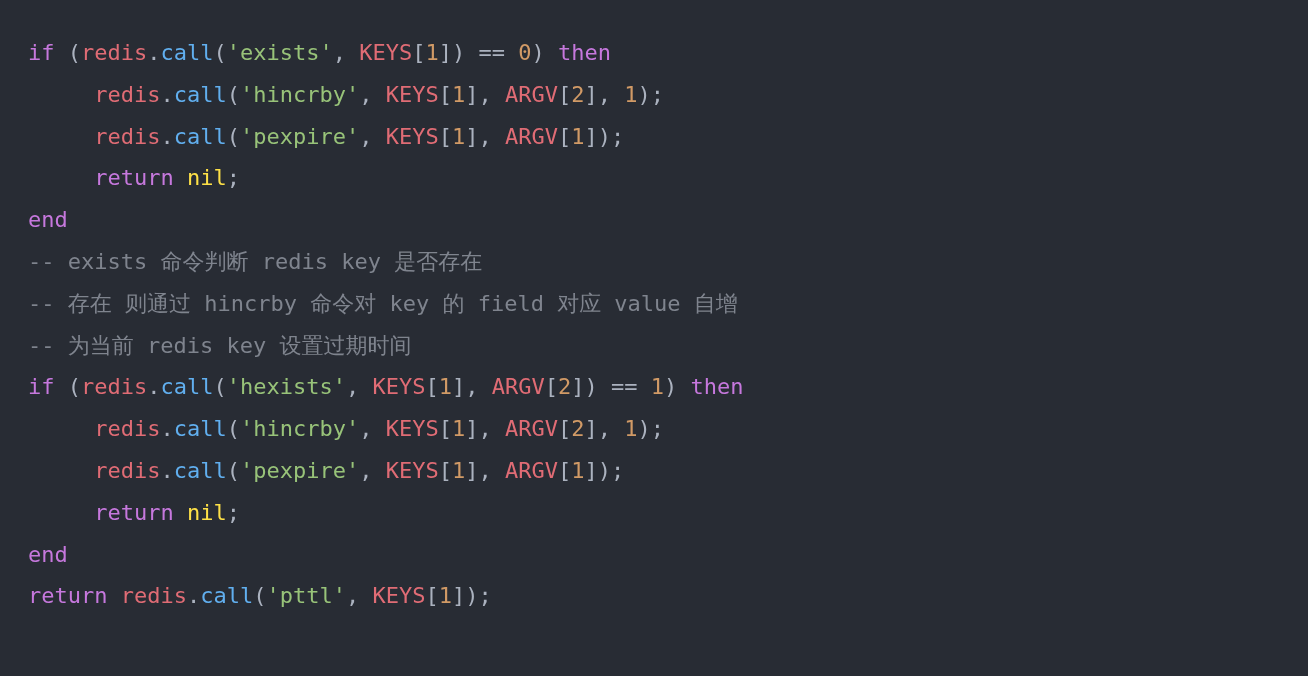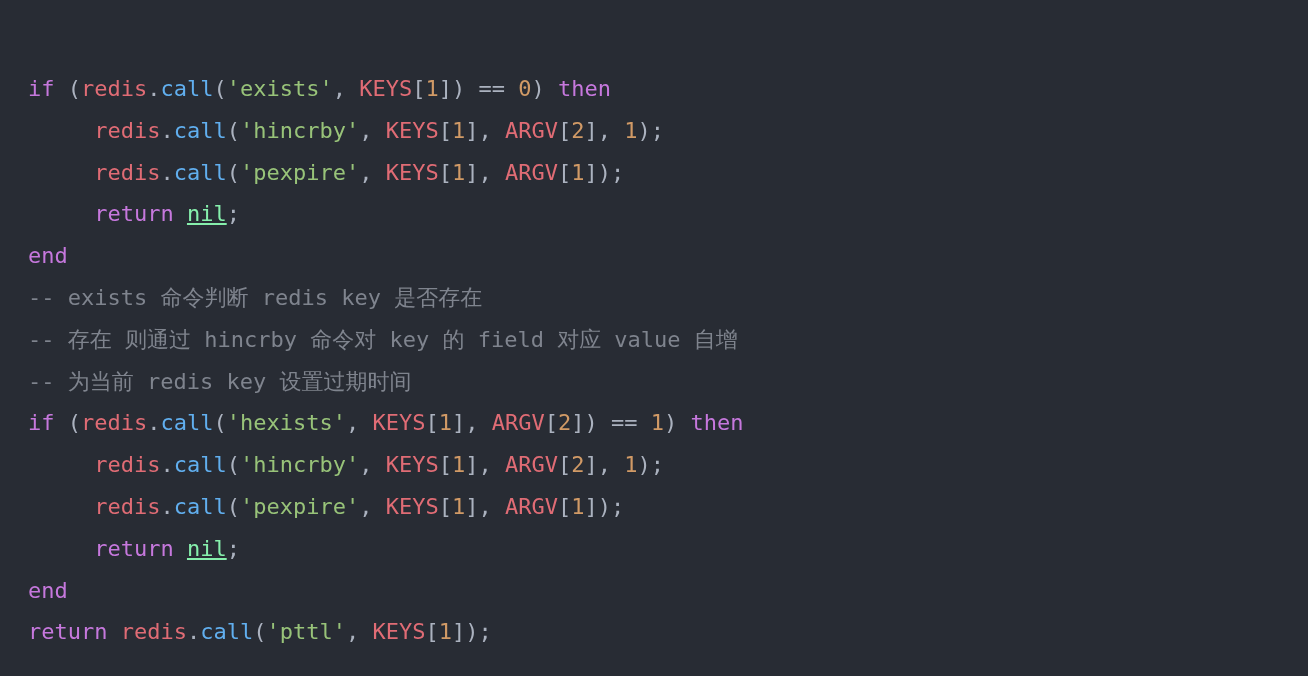--- a/index.html
+++ b/index.html
@@ -13,28 +13,27 @@
     font-size: 22px;
     line-height: 1.9;
     padding: 32px 28px;
     width: 1308px;
     height: 676px;
     overflow: hidden;
   }
   .code-block {
     white-space: pre;
     color: #abb2bf;
-    margin-top: 36px;
   }
   .kw { color: #c678dd; }
   .id { color: #e06c75; }
   .call { color: #61afef; }
   .str { color: #98c379; }
   .num { color: #d19a66; }
   .punct { color: #abb2bf; }
-  .const { color: #86efac; text-decoration: underline; }
+  .const { color: #fde047; }
   .comment { color: #7f848e; }
   .paren { color: #abb2bf; }
 </style>
 </head>
 <body>
 
 <div class="code-block" id="code-container"><div><span></span><span class="kw">if </span><span class="paren">(</span><span class="id">redis</span><span class="punct">.</span><span class="call">call</span><span class="paren">(</span><span class="str">'exists'</span><span class="punct">, </span><span class="id">KEYS</span><span class="punct">[</span><span class="num">1</span><span class="punct">]) == </span><span class="num">0</span><span class="paren">) </span><span class="kw">then</span></div><div><span>     </span><span class="id">redis</span><span class="punct">.</span><span class="call">call</span><span class="paren">(</span><span class="str">'hincrby'</span><span class="punct">, </span><span class="id">KEYS</span><span class="punct">[</span><span class="num">1</span><span class="punct">], </span><span class="id">ARGV</span><span class="punct">[</span><span class="num">2</span><span class="punct">], </span><span class="num">1</span><span class="punct">);</span></div><div><span>     </span><span class="id">redis</span><span class="punct">.</span><span class="call">call</span><span class="paren">(</span><span class="str">'pexpire'</span><span class="punct">, </span><span class="id">KEYS</span><span class="punct">[</span><span class="num">1</span><span class="punct">], </span><span class="id">ARGV</span><span class="punct">[</span><span class="num">1</span><span class="punct">]);</span></div><div><span>     </span><span class="kw">return </span><span class="const">nil</span><span class="punct">;</span></div><div><span></span><span class="kw">end</span></div><div><span></span><span class="comment">-- exists 命令判断 redis key 是否存在</span></div><div><span></span><span class="comment">-- 存在 则通过 hincrby 命令对 key 的 field 对应 value 自增</span></div><div><span></span><span class="comment">-- 为当前 redis key 设置过期时间</span></div><div><span></span><span class="kw">if </span><span class="paren">(</span><span class="id">redis</span><span class="punct">.</span><span class="call">call</span><span class="paren">(</span><span class="str">'hexists'</span><span class="punct">, </span><span class="id">KEYS</span><span class="punct">[</span><span class="num">1</span><span class="punct">], </span><span class="id">ARGV</span><span class="punct">[</span><span class="num">2</span><span class="punct">]) == </span><span class="num">1</span><span class="paren">) </span><span class="kw">then</span></div><div><span>     </span><span class="id">redis</span><span class="punct">.</span><span class="call">call</span><span class="paren">(</span><span class="str">'hincrby'</span><span class="punct">, </span><span class="id">KEYS</span><span class="punct">[</span><span class="num">1</span><span class="punct">], </span><span class="id">ARGV</span><span class="punct">[</span><span class="num">2</span><span class="punct">], </span><span class="num">1</span><span class="punct">);</span></div><div><span>     </span><span class="id">redis</span><span class="punct">.</span><span class="call">call</span><span class="paren">(</span><span class="str">'pexpire'</span><span class="punct">, </span><span class="id">KEYS</span><span class="punct">[</span><span class="num">1</span><span class="punct">], </span><span class="id">ARGV</span><span class="punct">[</span><span class="num">1</span><span class="punct">]);</span></div><div><span>     </span><span class="kw">return </span><span class="const">nil</span><span class="punct">;</span></div><div><span></span><span class="kw">end</span></div><div><span></span><span class="kw">return </span><span class="id">redis</span><span class="punct">.</span><span class="call">call</span><span class="paren">(</span><span class="str">'pttl'</span><span class="punct">, </span><span class="id">KEYS</span><span class="punct">[</span><span class="num">1</span><span class="punct">]);</span></div></div>
 
 </body></html>

